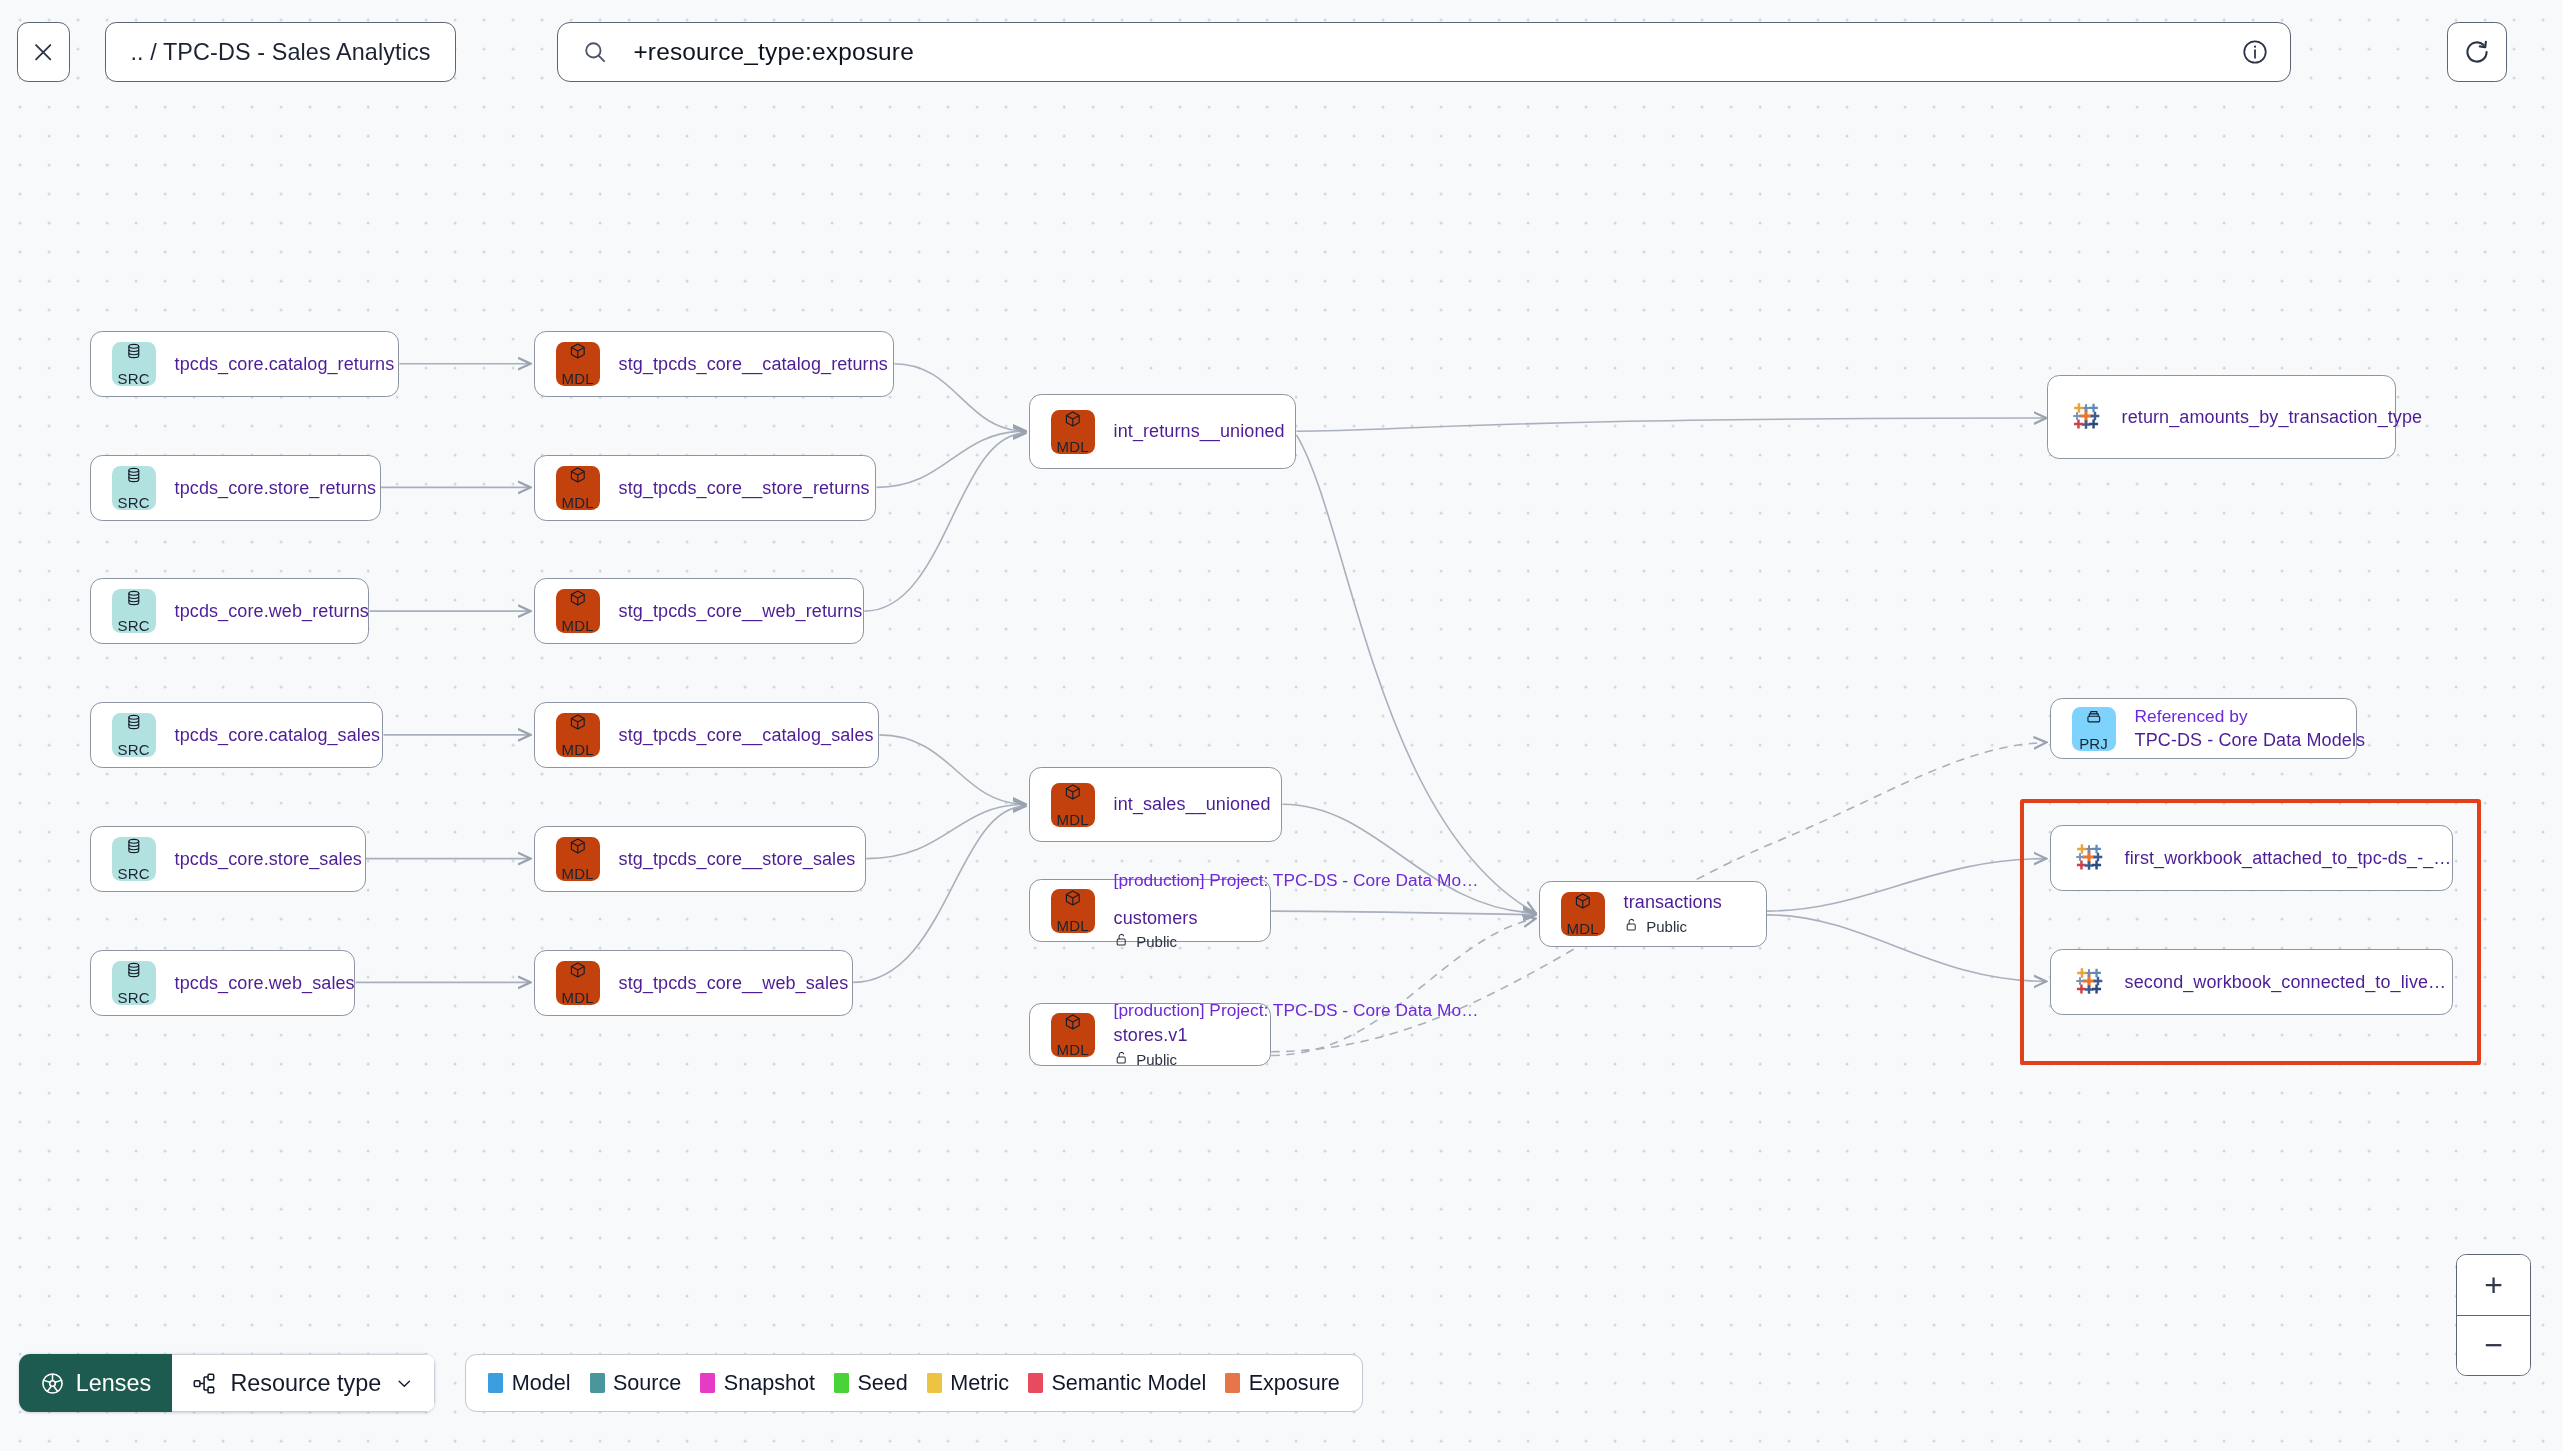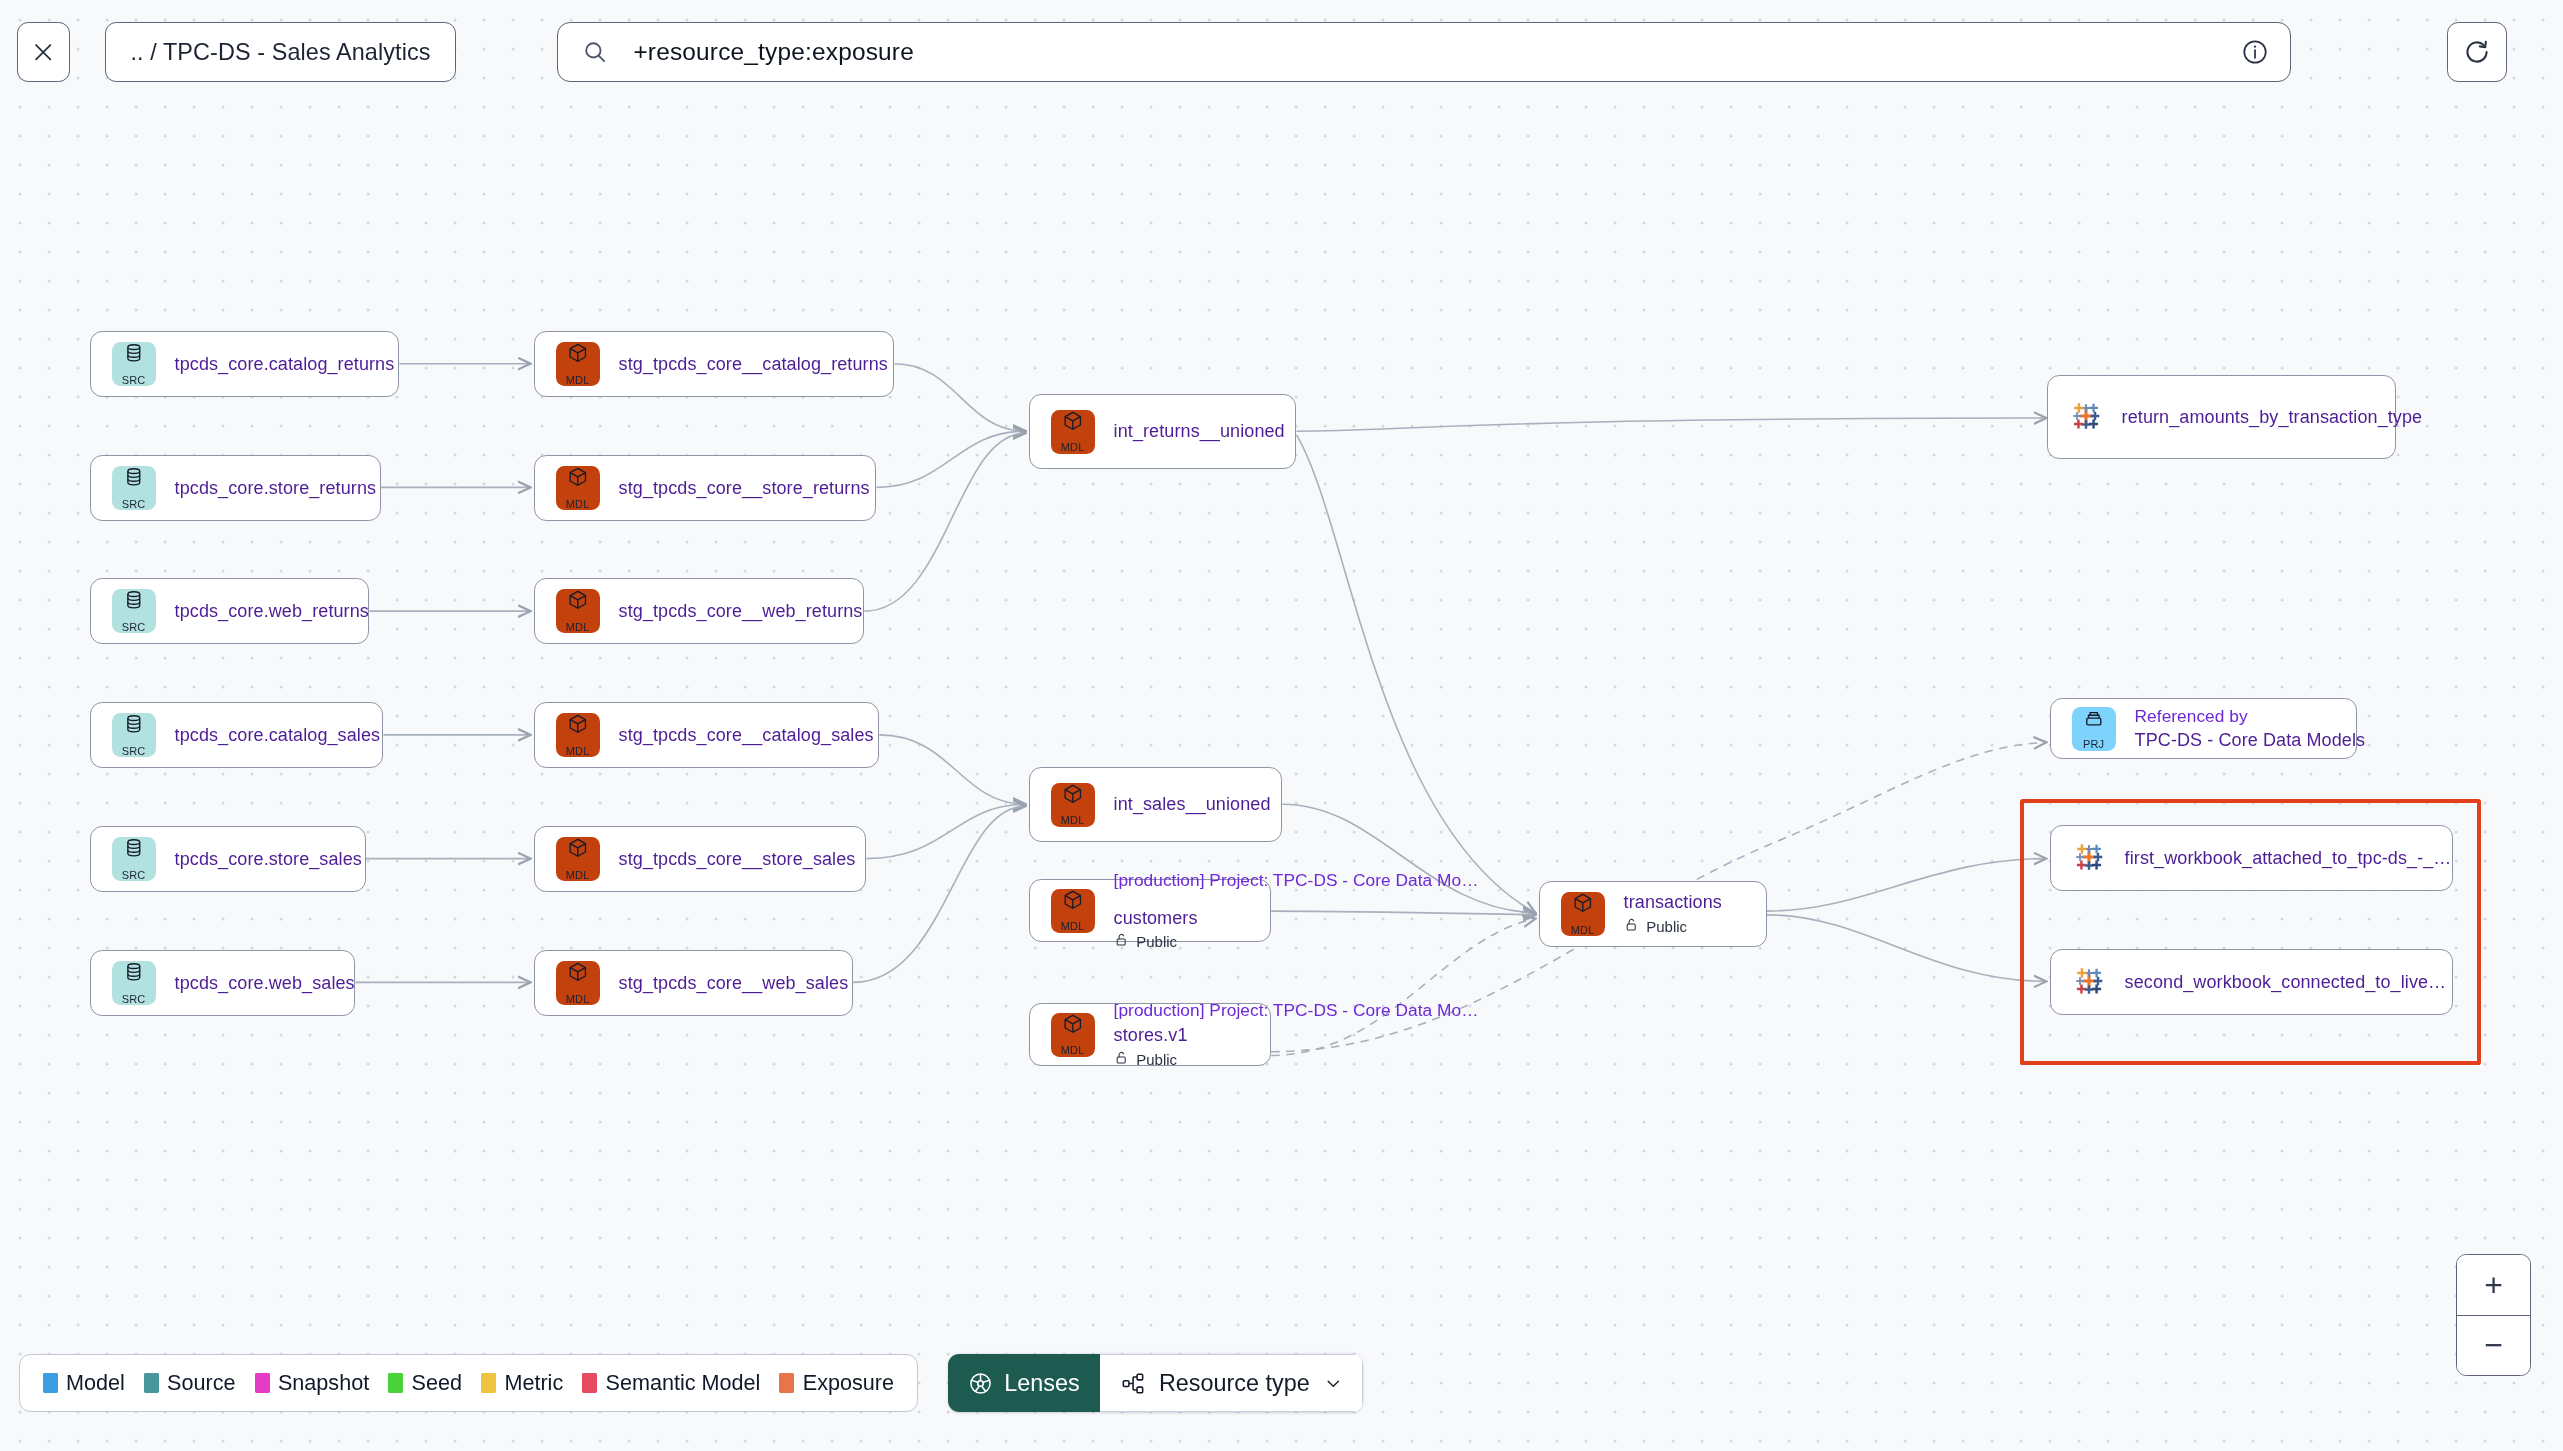--- a/index.html
+++ b/index.html
@@ -75,21 +75,21 @@
     border-radius: 8.4px;
     display: flex; flex-direction: column;
     align-items: center; justify-content: center;
     flex: 0 0 auto;
     margin-right: 19px;
   }
   .badge.src { background: #b2e2e0; }
   .badge.mdl { background: #c2410c; }
   .badge.prj { background: #7dd3fc; }
   .badge-txt {
-    font-size: 11px; line-height: 1;
+    font-size: 15px; line-height: 1;
     color: #1c2333; letter-spacing: 0.2px;
     margin-top: 11px; font-weight: 400;
   }
   .node-body { display: flex; flex-direction: column; justify-content: center; min-width: 0; }
   .node-title { font-size: 18px; color: #4c1d95; white-space: nowrap; letter-spacing: 0.1px; }
   .node-sub   { font-size: 17.3px; color: #6d28d9; white-space: nowrap; letter-spacing: 0.05px; }
   .node-meta  { font-size: 15px; color: #2a3142; display: flex; align-items: center; gap: 6.6px; margin-top: 3.7px; }
 
   .tableau-ico { width: 34px; height: 34px; flex: 0 0 auto; margin-right: 19px; }
 
@@ -554,20 +554,50 @@
   <div id="zoom-controls">
     <div class="zbtn" id="zoom-in">
       <span>+</span>
     </div>
     <div class="zbtn" id="zoom-out">
       <span>−</span>
     </div>
   </div>
 
   <div id="bottombar">
+    <div id="lens-group">
+      <div id="lenses-btn">
+        <span>
+          <svg class="ico-svg" width="25" height="25" viewBox="0 0 24 24" fill="none" stroke="#ffffff" stroke-width="1.5">
+            <circle cx="12" cy="12" r="9.2"></circle>
+            <path d="M12 2.8 L12 9.3 M20.2 9 L13.9 11.1 M17.2 20 L13.2 14.6
+                     M6.8 20 L10.8 14.6 M3.8 9 L10.1 11.1"></path>
+            <circle cx="12" cy="12" r="2.7"></circle>
+          </svg>
+        </span>
+        <span>Lenses</span>
+      </div>
+      <div id="resource-type-btn">
+        <span>
+          <svg class="ico-svg" width="25" height="25" viewBox="0 0 24 24" fill="none" stroke="#141b2b" stroke-width="1.5">
+            <rect x="2.2" y="9.4" width="5.4" height="5.4" rx="1.1"></rect>
+            <rect x="15.4" y="3.1" width="5.4" height="5.4" rx="1.1"></rect>
+            <rect x="15.4" y="15.5" width="5.4" height="5.4" rx="1.1"></rect>
+            <path d="M7.6 12 L11.6 12 M11.6 5.8 L11.6 18.2 M11.6 5.8 L15.4 5.8 M11.6 18.2 L15.4 18.2"></path>
+          </svg>
+        </span>
+        <span>Resource type</span>
+        <span>
+          <svg class="ico-svg" width="20.6" height="20.6" viewBox="0 0 24 24" fill="none" stroke="#141b2b" stroke-width="1.6" stroke-linecap="round" stroke-linejoin="round">
+            <path d="M6 9.5 L12 15.5 L18 9.5"></path>
+          </svg>
+        </span>
+      </div>
+    </div>
+
     <div id="legend">
         <div class="legend-item">
           <span class="legend-swatch" style="background:#3b9ee0"></span>
        <span class="legend-label">Model</span>
         </div>
         <div class="legend-item">
           <span class="legend-swatch" style="background:#4a979b"></span>
        <span class="legend-label">Source</span>
         </div>
         <div class="legend-item">
@@ -584,46 +614,16 @@
         </div>
         <div class="legend-item">
           <span class="legend-swatch" style="background:#e84a5f"></span>
        <span class="legend-label">Semantic Model</span>
         </div>
         <div class="legend-item">
           <span class="legend-swatch" style="background:#e8744a"></span>
        <span class="legend-label">Exposure</span>
         </div>
       </div>
-
-    <div id="lens-group">
-      <div id="lenses-btn">
-        <span>
-          <svg class="ico-svg" width="25" height="25" viewBox="0 0 24 24" fill="none" stroke="#ffffff" stroke-width="1.5">
-            <circle cx="12" cy="12" r="9.2"></circle>
-            <path d="M12 2.8 L12 9.3 M20.2 9 L13.9 11.1 M17.2 20 L13.2 14.6
-                     M6.8 20 L10.8 14.6 M3.8 9 L10.1 11.1"></path>
-            <circle cx="12" cy="12" r="2.7"></circle>
-          </svg>
-        </span>
-        <span>Lenses</span>
-      </div>
-      <div id="resource-type-btn">
-        <span>
-          <svg class="ico-svg" width="25" height="25" viewBox="0 0 24 24" fill="none" stroke="#141b2b" stroke-width="1.5">
-            <rect x="2.2" y="9.4" width="5.4" height="5.4" rx="1.1"></rect>
-            <rect x="15.4" y="3.1" width="5.4" height="5.4" rx="1.1"></rect>
-            <rect x="15.4" y="15.5" width="5.4" height="5.4" rx="1.1"></rect>
-            <path d="M7.6 12 L11.6 12 M11.6 5.8 L11.6 18.2 M11.6 5.8 L15.4 5.8 M11.6 18.2 L15.4 18.2"></path>
-          </svg>
-        </span>
-        <span>Resource type</span>
-        <span>
-          <svg class="ico-svg" width="20.6" height="20.6" viewBox="0 0 24 24" fill="none" stroke="#141b2b" stroke-width="1.6" stroke-linecap="round" stroke-linejoin="round">
-            <path d="M6 9.5 L12 15.5 L18 9.5"></path>
-          </svg>
-        </span>
-      </div>
-    </div>
   </div>
 
 </div>
 
 
 </body></html>

